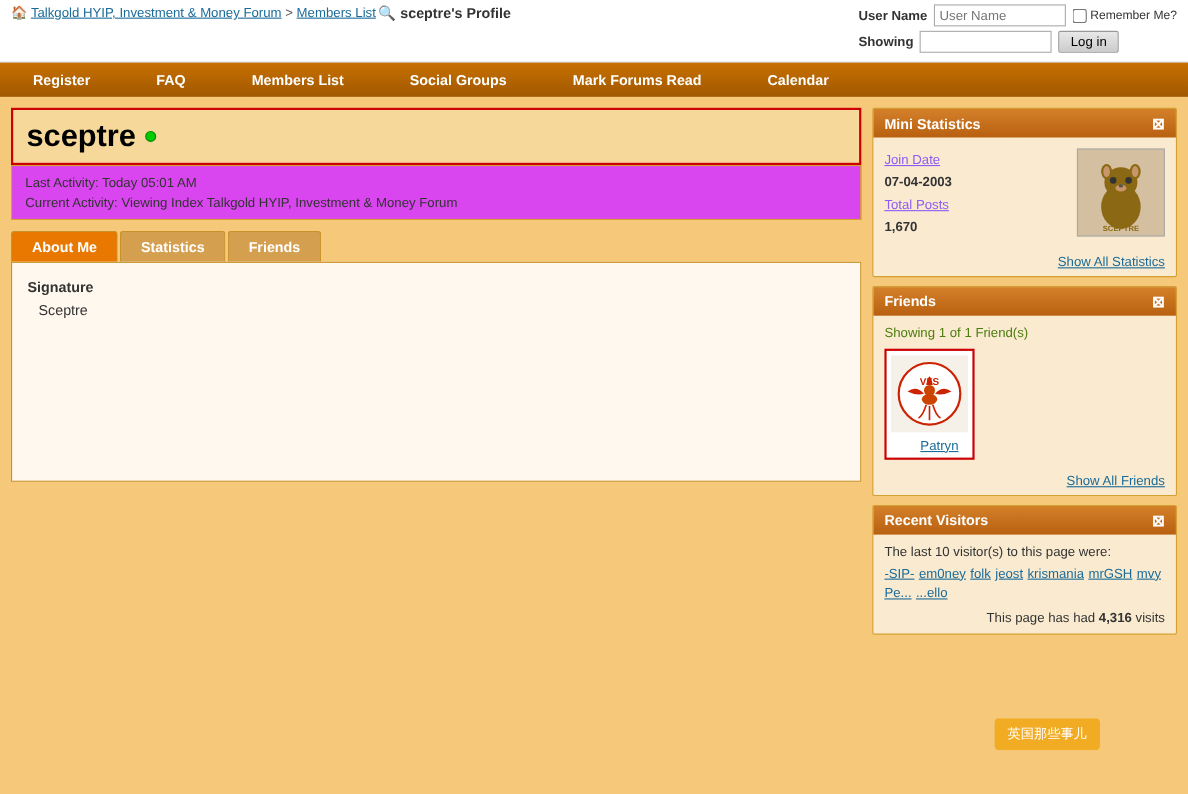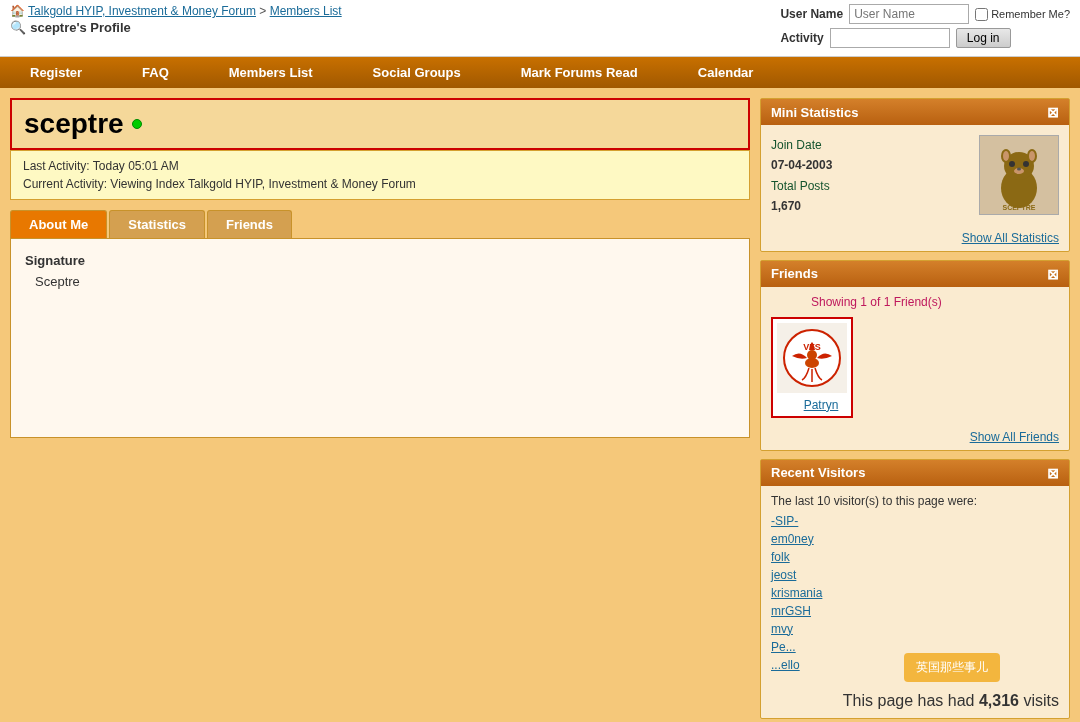--- a/index.html
+++ b/index.html
@@ -14,21 +14,20 @@
     .top-bar {
       background: #fff;
       border-bottom: 1px solid #ccc;
       padding: 4px 10px;
       display: flex;
       align-items: flex-start;
       justify-content: space-between;
     }
     .top-bar-left {
       display: flex;
-      flex-direction: column;
       gap: 2px;
       justify-content: flex-end;
     }
     .breadcrumb {
       font-size: 12px;
       color: #555;
     }
     .breadcrumb a {
       color: #1a6b99;
       text-decoration: underline;
@@ -101,21 +100,21 @@
       gap: 10px;
       padding: 10px;
     }
     .left-panel {
       flex: 1;
       display: flex;
       flex-direction: column;
       gap: 0;
     }
     .right-panel {
-      width: 310px;
+      width: 277px;
       display: flex;
       flex-direction: column;
       gap: 8px;
     }
 
     
     .user-header {
       background: #f5d89a;
       border: 2px solid #cc0000;
       padding: 8px 12px;
@@ -140,21 +139,21 @@
       display: inline-block;
     }
     .user-title {
       font-size: 14px;
       color: #333;
       margin-top: 2px;
     }
 
     
     .activity-bar {
-      background: #fef9c3;
+      background: #d946ef;
       border: 1px solid #d4a030;
       padding: 6px 12px;
       font-size: 12px;
       color: #333;
       line-height: 1.5;
     }
 
     
     .tabs-row {
       display: flex;
@@ -221,21 +220,22 @@
       display: flex;
       justify-content: space-between;
       align-items: flex-start;
     }
     .stats-text {
       font-size: 12px;
       color: #333;
       line-height: 1.7;
     }
     .stats-text .label {
-      color: #14532d;
+      color: #8b5cf6;
+      text-decoration: underline;
     }
     .stats-text .value {
       font-weight: bold;
     }
     .avatar-img {
       width: 80px;
       height: 80px;
       background: #d4c0a0;
       display: flex;
       align-items: center;
@@ -256,23 +256,22 @@
       text-decoration: underline;
       cursor: pointer;
     }
 
     
     .friends-content {
       padding: 8px 10px;
     }
     .friends-showing {
       font-size: 12px;
-      color: #be185d;
+      color: #4d7c0f;
       margin-bottom: 8px;
-      margin-left: 40px;
     }
     .friend-item {
       display: inline-flex;
       flex-direction: column;
       align-items: center;
       gap: 4px;
       border: 2px solid #cc0000;
       padding: 4px;
       background: #fff;
     }
@@ -311,31 +310,30 @@
       font-size: 12px;
       color: #333;
     }
     .visitors-content p {
       margin-bottom: 6px;
     }
     .visitors-links {
       display: flex;
       flex-wrap: wrap;
       gap: 4px;
-      flex-direction: column;
     }
     .visitors-links a {
       color: #1a6b99;
       text-decoration: underline;
       cursor: pointer;
     }
     .visitors-count {
       text-align: right;
-      margin-top: 20px;
-      font-size: 16px;
+      margin-top: 8px;
+      font-size: 12px;
     }
     .visitors-count strong {
       font-weight: bold;
     }
 
     .collapse-icon {
       font-size: 14px;
       color: #fff;
       cursor: pointer;
     }
@@ -374,21 +372,21 @@
     <div>
       <div class="login-row">
         <label>User Name</label>
         <input class="login-input" type="text" placeholder="User Name" style="">
         <div class="remember-me">
           <input type="checkbox" style="">
           <span>Remember Me?</span>
         </div>
       </div>
       <div class="login-row">
-        <label>Activity</label>
+        <label>Showing</label>
         <input class="login-input" type="password" style="">
         <button class="login-btn">Log in</button>
       </div>
     </div>
   </div>
 </div>
 
 <div class="nav-bar">
   <div class="nav-item">Register</div>
   <div class="nav-item">FAQ</div>

